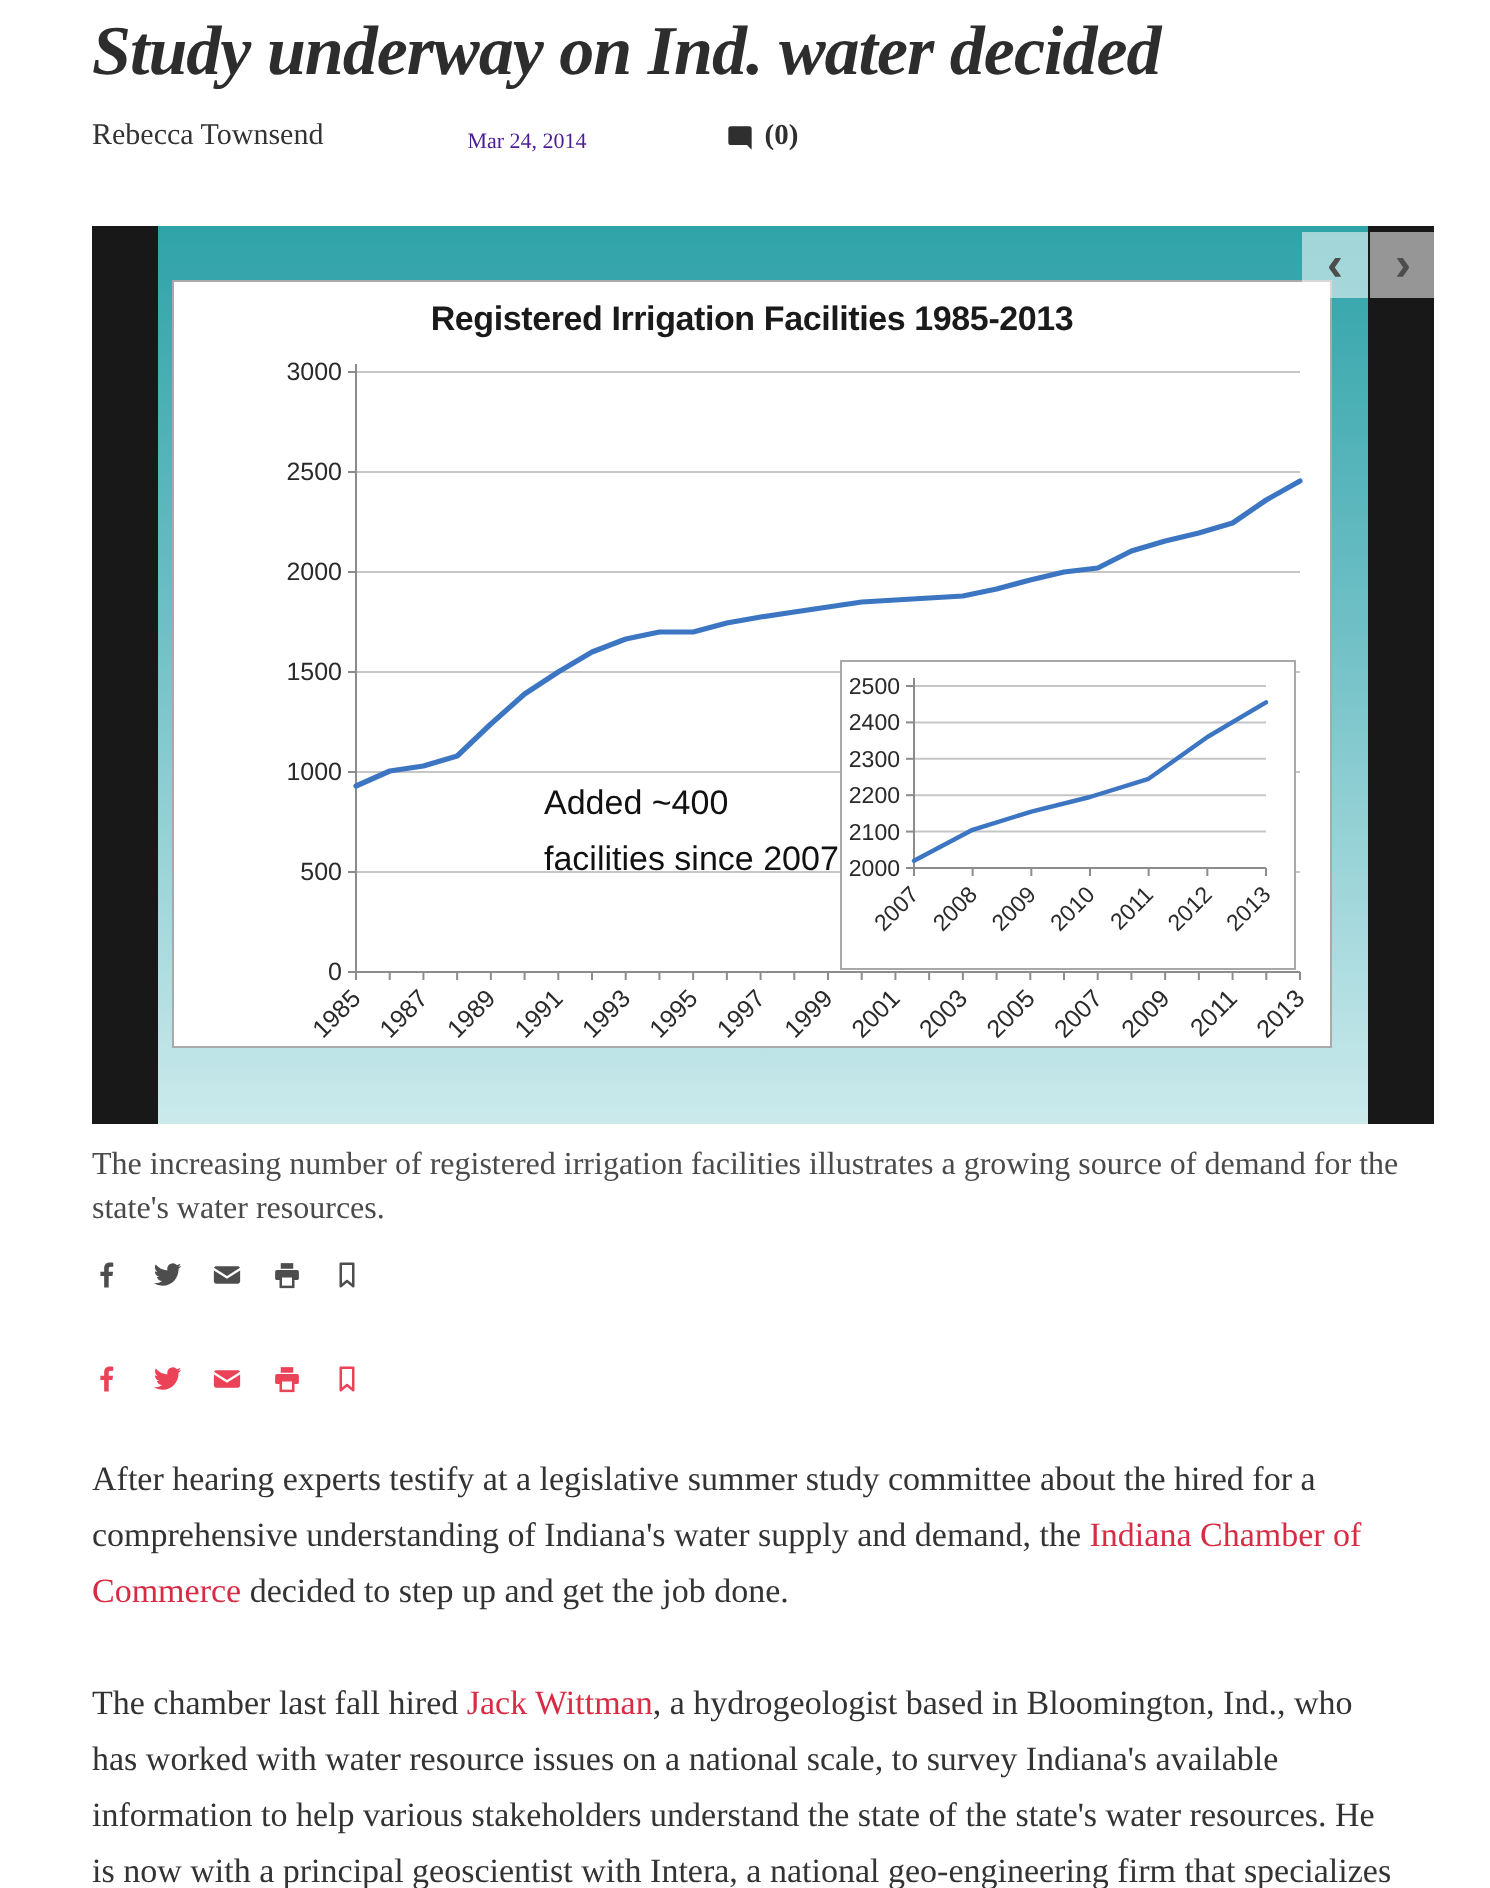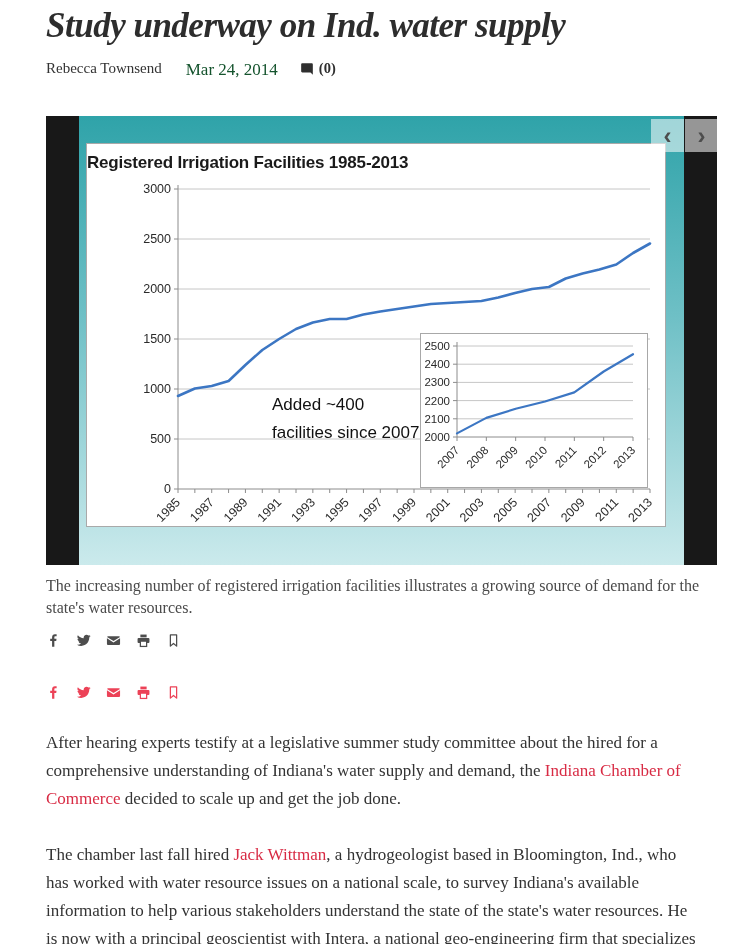--- a/index.html
+++ b/index.html
@@ -1,31 +1,31 @@
 <!DOCTYPE html>
 <html><head>
 <meta charset="utf-8">
 <style>
   * { margin:0; padding:0; box-sizing:border-box; }
   body { width:745px; height:944px; background:#ffffff; font-family:"Liberation Serif", serif; color:#333; overflow:hidden; }
   .content { margin-left:46px; width:672px; }
 
   h1.headline { margin-top:6px; font-style:italic; font-weight:600; font-size:35px; line-height:1.12; color:#2d2d2d; letter-spacing:-0.5px; }
 
-  .byline { margin-top:15px; display:flex; align-items:flex-start; font-size:15px; }
+  .byline { margin-top:15px; display:flex; align-items:flex-end; font-size:15px;gap:48px; }
   .byline .author { color:#333; margin-right:24px; }
-  .byline .date { color:#14532d; font-size:17px; margin-right:22px; }
+  .byline .date { color:#4c1d95; font-size:11px; margin-right:22px; }
   .byline .comments { display:flex; align-items:center; color:#2f2f2f; font-size:14.5px; font-weight:bold; }
   .byline .comments svg { margin-right:5px; }
 
   .figure { position:relative; margin-top:36px; width:671px; height:449px; background:#181818; }
   .figure .teal { position:absolute; left:33px; top:0; width:605px; height:449px;
     background:linear-gradient(180deg, #2fa3a9 0%, #6fc0c6 45%, #cbeaec 100%); }
   .chart-panel { position:absolute; left:40px; top:27px; width:580px; height:384px; background:#ffffff; border:1px solid #a9a9a9; }
-  .chart-title { position:absolute; top:9px; left:0; width:100%; font-family:"Liberation Sans", sans-serif; font-weight:bold; font-size:17px; color:#1a1a1a; letter-spacing:-0.2px; }
+  .chart-title { position:absolute; top:9px; left:0; width:100%; text-align:center; font-family:"Liberation Sans", sans-serif; font-weight:bold; font-size:17px; color:#1a1a1a; letter-spacing:-0.2px; }
   .main-svg { position:absolute; left:0; top:0; }
   .inset { position:absolute; left:333px; top:189px; width:228px; height:155px; background:#ffffff; border:1px solid #a8a8a8; z-index:3; }
 
   .nav-btn { position:absolute; top:3px; width:33px; height:33px; background:rgba(255,255,255,0.55); z-index:6;
     display:flex; align-items:center; justify-content:center; font-family:"Liberation Sans", sans-serif;
     font-size:24px; font-weight:bold; color:#4d4d4d; cursor:pointer; line-height:1; }
   .nav-prev { left:605px; }
   .nav-next { left:639px; }
 
   .caption { margin-top:10px; width:660px; font-size:16px; line-height:1.35; color:#4a4a4a; }
@@ -37,21 +37,21 @@
   .share-row svg { width:15px; height:15px; }
 
   .article { margin-top:29px; }
   .article p { width:656px; font-size:17px; line-height:28px; color:#333; margin-bottom:28px; }
   .article a.link { color:#d82b44; text-decoration:none; cursor:pointer; }
 </style>
 </head>
 <body>
 
 <div class="content">
-  <h1 class="headline">Study underway on Ind. water supply</h1>
+  <h1 class="headline">Study underway on Ind. water decided</h1>
 
   <div class="byline">
     <span class="author">Rebecca Townsend</span>
     <span class="date">Mar 24, 2014</span>
     <span class="comments">
       <svg width="14" height="14" viewBox="0 0 24 24">
           <path fill="#2f2f2f" d="M21.99 4c0-1.1-.89-2-1.99-2H4c-1.1 0-2 .9-2 2v12c0 1.1.9 2 2 2h14l4 4-.01-18z"></path>
         </svg>
       <span>(0)</span>
     </span>
@@ -237,16 +237,16 @@
         </svg>
       </span>
     <span class="sicon">
         <svg viewBox="0 0 24 24">
           <path fill="none" stroke="currentColor" stroke-width="2" stroke-linejoin="round" d="M7 3h10v18l-5-4.2L7 21z"></path>
         </svg>
       </span>
   </div>
 
   <div class="article">
-    <p><span>After hearing experts testify at a legislative summer study committee about the hired for a comprehensive understanding of Indiana's water supply and demand, the </span><a class="link">Indiana Chamber of Commerce</a><span> decided to scale up and get the job done.</span></p>
+    <p><span>After hearing experts testify at a legislative summer study committee about the hired for a comprehensive understanding of Indiana's water supply and demand, the </span><a class="link">Indiana Chamber of Commerce</a><span> decided to step up and get the job done.</span></p>
     <p><span>The chamber last fall hired </span><a class="link">Jack Wittman</a><span>, a hydrogeologist based in Bloomington, Ind., who has worked with water resource issues on a national scale, to survey Indiana's available information to help various stakeholders understand the state of the state's water resources. He is now with a principal geoscientist with Intera, a national geo-engineering firm that specializes in environmental issues, water resources, and waste isolation. What follows are edited excerpts of a March 4 telephone interview with Wittman.</span></p>
   </div>
 </div>
 
 </body></html>

